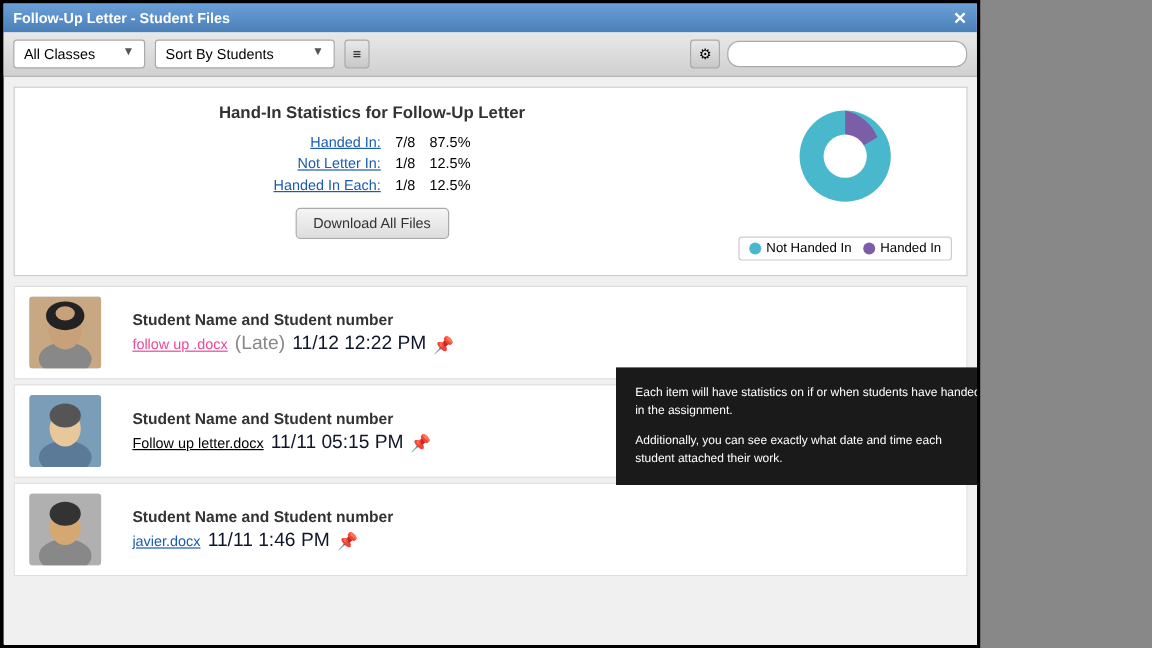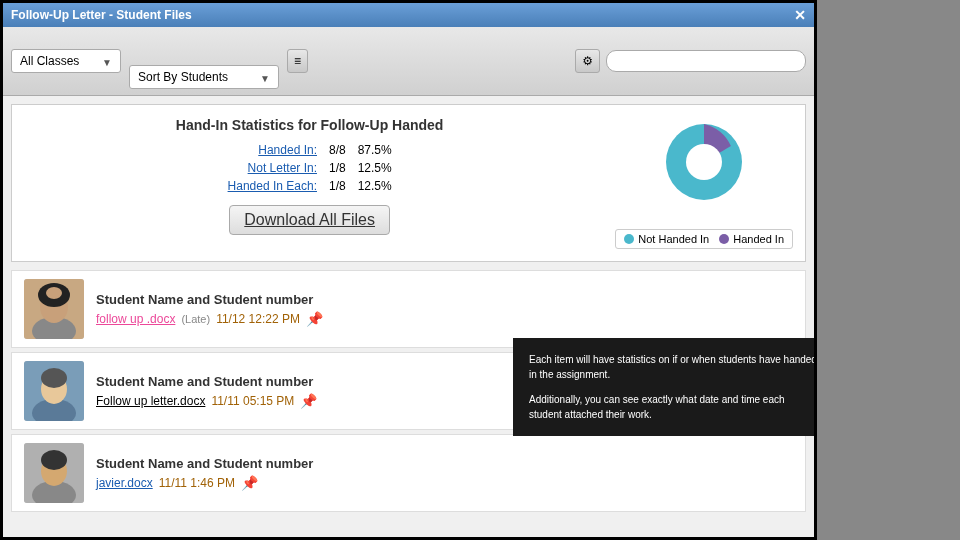--- a/index.html
+++ b/index.html
@@ -43,21 +43,21 @@
       display: flex;
       align-items: center;
       gap: 8px;
     }
     .dropdown {
       background: white;
       border: 1px solid #aaa;
       border-radius: 3px;
       padding: 4px 8px;
       display: flex;
-      align-items: flex-end;
+      align-items: flex-start;
       gap: 4px;
       cursor: pointer;
       font-size: 12px;
       min-width: 110px;
     }
     .dropdown-arrow {
       margin-left: auto;
       font-size: 10px;
       color: #555;
     }
@@ -129,24 +129,23 @@
       text-decoration: underline;
       cursor: pointer;
     }
     .download-btn {
       display: block;
       margin: 10px auto 0;
       background: linear-gradient(to bottom, #f5f5f5, #ddd);
       border: 1px solid #aaa;
       border-radius: 4px;
       padding: 5px 14px;
-      font-size: 16px;
+      font-size: 12px;
       cursor: pointer;
       color: #333;
-      text-decoration: underline;
     }
     .stats-right {
       display: flex;
       flex-direction: column;
       align-items: center;
       gap: 22px;
     }
     
     .pie-container {
       position: relative;
@@ -174,21 +173,21 @@
       border-radius: 50%;
     }
     
     .student-row {
       background: white;
       border: 1px solid #ddd;
       margin: 4px 8px;
       padding: 8px 12px;
       display: flex;
       align-items: center;
-      gap: 12px;
+      gap: 26px;
     }
     .avatar {
       width: 60px;
       height: 60px;
       background: #ccc;
       border-radius: 3px;
       overflow: hidden;
       flex-shrink: 0;
       display: flex;
       align-items: center;
@@ -206,25 +205,25 @@
     }
     .student-file {
       font-size: 12px;
       color: #1a5cb0;
       display: flex;
       align-items: center;
       gap: 6px;
     }
     .late-badge {
       color: #888;
-      font-size: 11px;
+      font-size: 16px;
     }
     .file-time {
-      color: #a16207;
-      font-size: 12px;
+      color: #0f172a;
+      font-size: 16px;
     }
     .pin-icon {
       color: #cc2222;
       font-size: 14px;
     }
     
     .tooltip-overlay {
       position: absolute;
       top: 242px;
       left: 510px;
@@ -255,45 +254,45 @@
   <div class="title-bar">
     <span>Follow-Up Letter - Student Files</span>
     <span class="title-bar-close">✕</span>
   </div>
 
   <div class="toolbar">
     <div class="dropdown">
       <span>All Classes</span>
       <span class="dropdown-arrow">▼</span>
     </div>
-    <div class="dropdown" style="min-width:150px;margin-top:32px;">
+    <div class="dropdown" style="min-width:150px;">
       <span>Sort By Students</span>
       <span class="dropdown-arrow">▼</span>
     </div>
     <button class="toolbar-btn">≡</button>
     <div class="toolbar-right">
       <button class="toolbar-btn">
         <span>⚙</span>
       </button>
       <div class="search-box">
         <input type="text" placeholder="" style="">
       </div>
     </div>
   </div>
 
   <div class="content-area" style="position:relative;">
 
     <div class="stats-panel">
       <div class="stats-left">
-        <div class="stats-title">Hand-In Statistics for Follow-Up Handed</div>
+        <div class="stats-title">Hand-In Statistics for Follow-Up Letter</div>
         <table class="stats-table">
           <tbody id="stats-rows">
               <tr>
     <td class="label">Handed In:</td>
-    <td>8/8</td>
+    <td>7/8</td>
     <td>87.5%</td>
   </tr>
               <tr>
     <td class="label">Not Letter In:</td>
     <td>1/8</td>
     <td>12.5%</td>
   </tr>
               <tr>
     <td class="label">Handed In Each:</td>
     <td>1/8</td>

